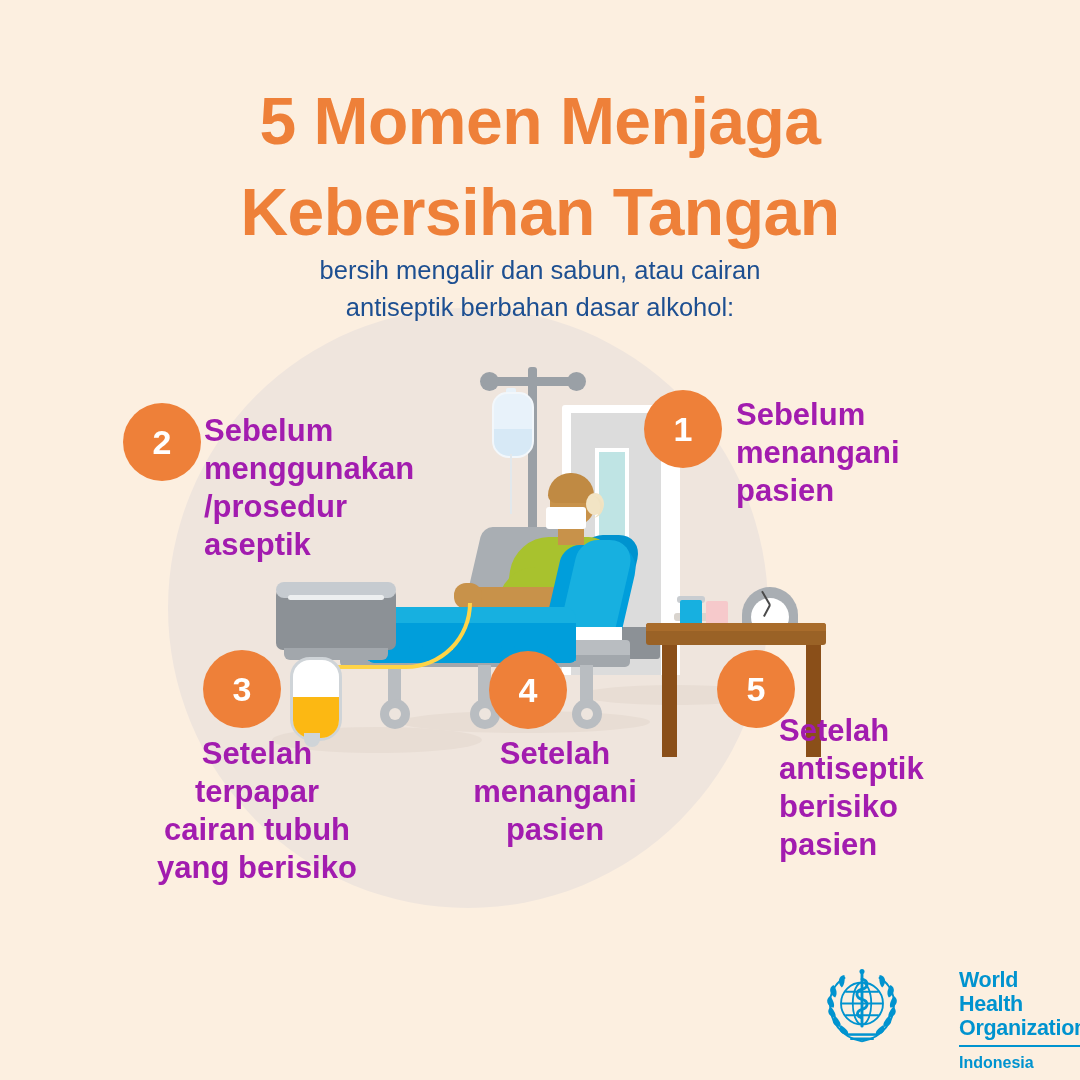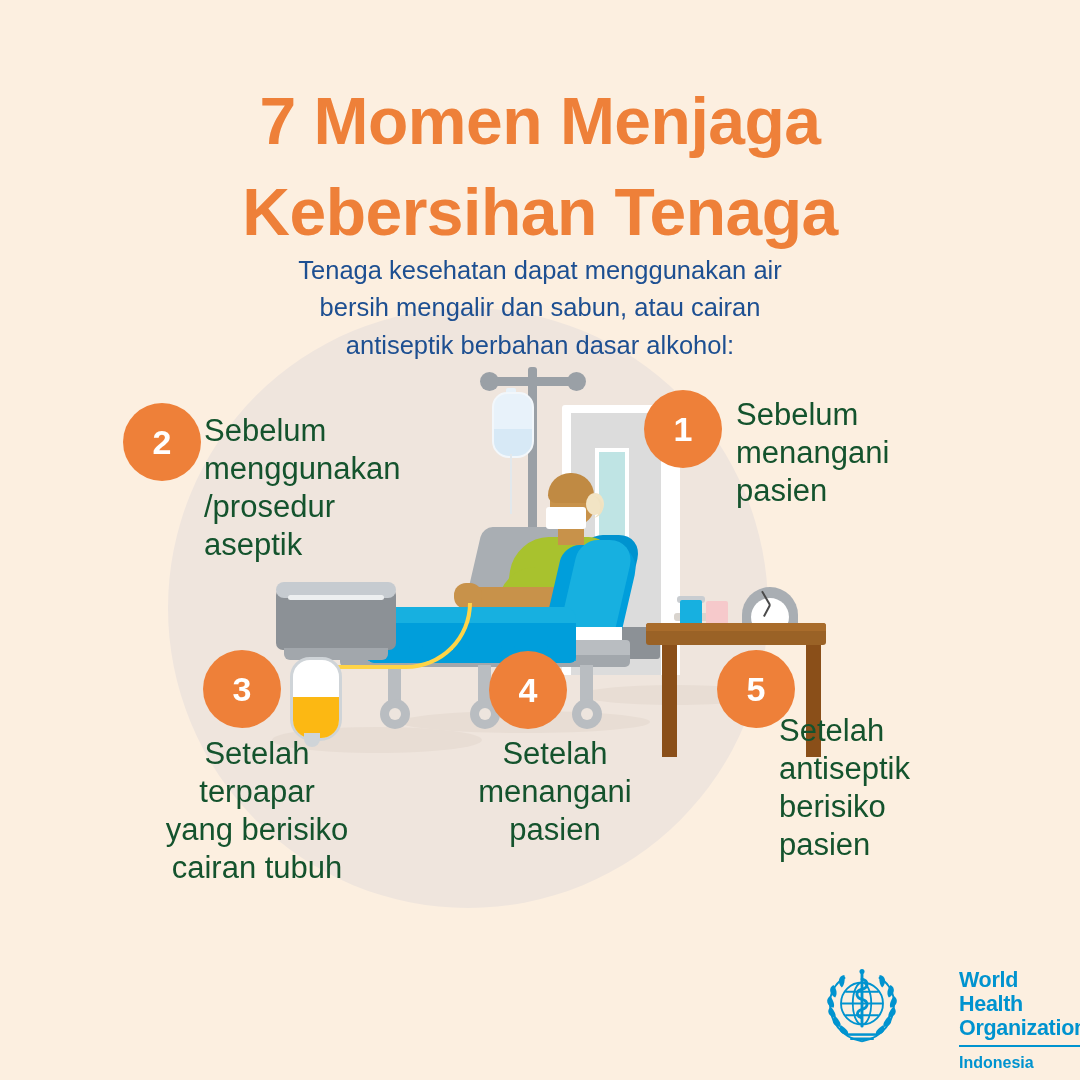--- a/index.html
+++ b/index.html
@@ -51,23 +51,24 @@
   }
   .badge-1{left:644px;top:390px;}
   .badge-2{left:123px;top:403px;}
   .badge-3{left:203px;top:650px;}
   .badge-4{left:489px;top:651px;}
   .badge-5{left:717px;top:650px;}
 
   
   .step-label{
     position:absolute;
-    color:#14532d;
+    color:#a21caf;
     font-size:31px;line-height:1.23;
     z-index:41;
+    font-weight:bold;
   }
   .step-label span{display:block;}
   .lbl-1{left:736px;top:396px;width:260px;text-align:left;}
   .lbl-2{left:204px;top:412px;width:290px;text-align:left;}
   .lbl-3{left:112px;top:735px;width:290px;text-align:center;}
   .lbl-4{left:430px;top:735px;width:250px;text-align:center;}
   .lbl-5{left:779px;top:712px;width:230px;text-align:left;}
 
   
   .scene{position:absolute;left:250px;top:355px;width:580px;height:400px;z-index:10;}
@@ -164,26 +165,25 @@
   .who-sub{color:#0093CF;font-size:16px;font-weight:bold;margin-top:7px;width:126px;}
 </style>
 </head>
 <body>
 
 <div class="stage">
 
   <div class="bg-circle"></div>
 
   <div class="title">
-    <span>7 Momen Menjaga</span>
-    <span>Kebersihan Tenaga</span>
+    <span>5 Momen Menjaga</span>
+    <span>Kebersihan Tangan</span>
   </div>
 
   <div class="subtitle">
-    <span>Tenaga kesehatan dapat menggunakan air</span>
     <span>bersih mengalir dan sabun, atau cairan</span>
     <span>antiseptik berbahan dasar alkohol:</span>
   </div>
 
   <div class="scene">
 
     <div class="floor-blob" style="left:22px;top:372px;width:210px;height:26px;"></div>
     <div class="floor-blob" style="left:150px;top:356px;width:250px;height:22px;"></div>
     <div class="floor-blob" style="left:330px;top:330px;width:190px;height:20px;"></div>
 
@@ -286,22 +286,22 @@
   <div class="step-label lbl-2">
     <span>Sebelum</span>
     <span>menggunakan</span>
     <span>/prosedur</span>
     <span>aseptik</span>
   </div>
 
   <div class="step-label lbl-3">
     <span>Setelah</span>
     <span>terpapar</span>
+    <span>cairan tubuh</span>
     <span>yang berisiko</span>
-    <span>cairan tubuh</span>
   </div>
 
   <div class="step-label lbl-4">
     <span>Setelah</span>
     <span>menangani</span>
     <span>pasien</span>
   </div>
 
   <div class="step-label lbl-5">
     <span>Setelah</span>

